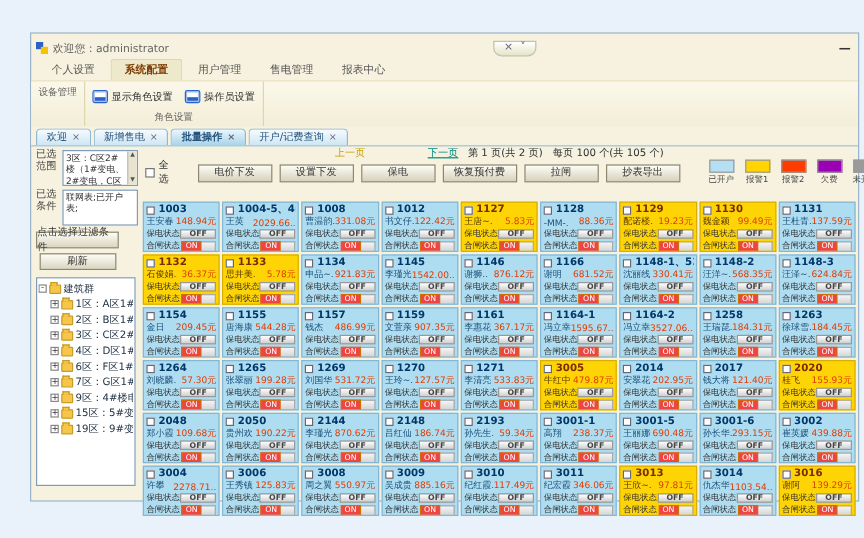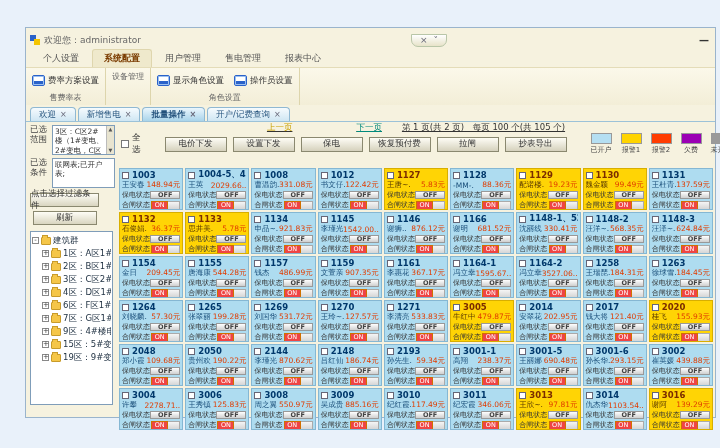--- a/index.html
+++ b/index.html
@@ -77,21 +77,21 @@
     font-size:7px; line-height:5px; text-align:center; color:#333; }
   .folder { width:10px; height:8px; flex:none; background:#f5c648;
     border:1px solid #c89b2a; border-radius:1px; position:relative; }
   .folder::before { content:""; position:absolute; top:-3px; left:0; width:4px;
     height:2px; background:#f5c648; border:1px solid #c89b2a; border-bottom:none; }
   .tlabel { font-size:8.5px; color:#234; overflow:hidden; text-overflow:clip; }
 
   .main { flex:1; display:flex; flex-direction:column; min-width:0; padding:0 2px 0 1px; }
   
   .pager { height:13px; display:flex; align-items:center; justify-content:center;
-    gap:20px; font-size:8.5px; color:#333;text-decoration:underline; }
+    gap:8px; font-size:8.5px; color:#333; }
   .pager .prev { color:#c8a000; cursor:pointer; }
   .pager .next { color:#00897b; text-decoration:underline; cursor:pointer;margin-left:44px; }
 
   
   .toolbar { height:20px; display:flex; align-items:center; gap:24px; padding-left:2px; }
   .selall { display:flex; align-items:center; gap:3px; font-size:8.5px; color:#333; }
   .cb { width:8px; height:8px; border:1px solid #777; background:#fff; flex:none; }
   .tbtn { width:62px; height:15px; border:1px solid #8a886f;
     background:linear-gradient(#fefdf6,#d5d1bc); font-size:8.5px; color:#333;
     display:flex; align-items:center; justify-content:center; cursor:pointer; }
@@ -150,29 +150,20 @@
   </div>
 
   <div class="rtabs" id="ribbon-tabs">
       <span class="rtab">个人设置</span>
       <span class="rtab active">系统配置</span>
       <span class="rtab">用户管理</span>
       <span class="rtab">售电管理</span>
       <span class="rtab">报表中心</span>
     </div>
   <div class="ribbon" id="ribbon-groups">
-      <div class="rgroup">
-        <div class="rgroup-btns">
-          <div class="rbtn">
-            <span class="mon"></span>
-            <span class="rbtn-label">费率方案设置</span>
-          </div>
-        </div>
-        <div class="rgroup-label">售费率表</div>
-      </div>
       <div class="rgroup">
         <div class="rgroup-label">设备管理</div>
       </div>
       <div class="rgroup">
         <div class="rgroup-btns">
           <div class="rbtn">
             <span class="mon"></span>
             <span class="rbtn-label">显示角色设置</span>
           </div>
           <div class="rbtn">

